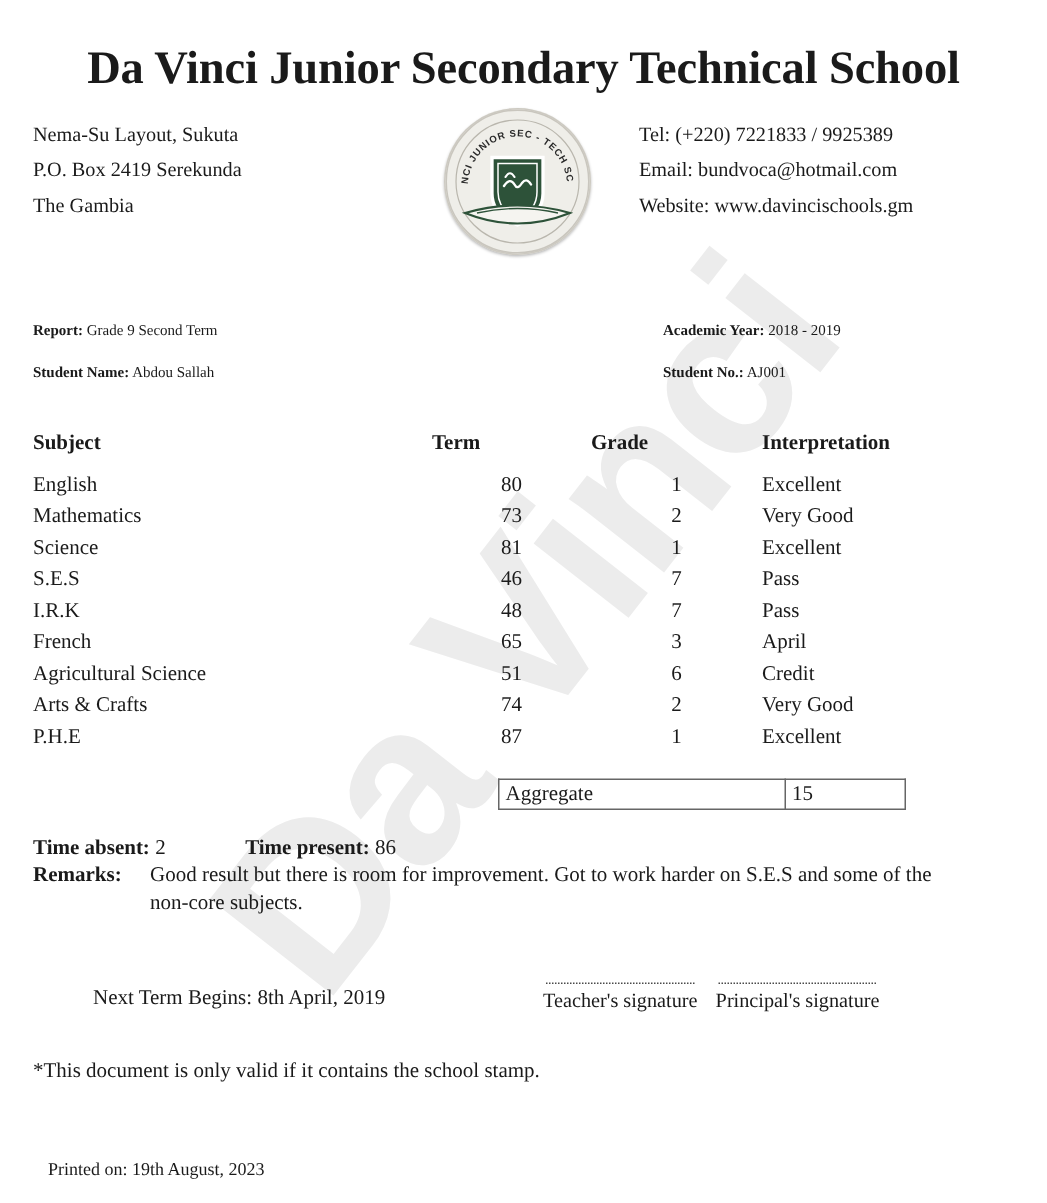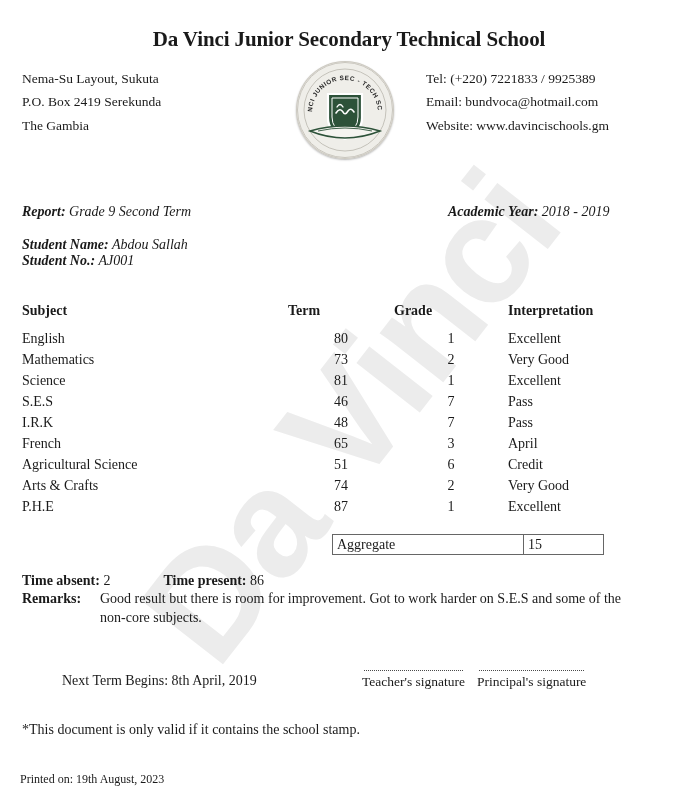--- a/index.html
+++ b/index.html
@@ -43,21 +43,21 @@
     position: relative;
     z-index: 2;
     padding: 0 22px;
     box-sizing: border-box;
     width: 698px;
   }
 
   
   .school-title {
     text-align: center;
-    font-size: 21px;
+    font-size: 31px;
     font-weight: bold;
     letter-spacing: -0.1px;
     margin: 0;
     padding-top: 27px;
     padding-bottom: 4px;
   }
 
   .header-row {
     display: flex;
     align-items: flex-start;
@@ -88,26 +88,24 @@
     height: 98px;
     border-radius: 50%;
     background: #efeee9;
     box-shadow: 0 0 0 1px #cdcac2 inset, 0 1px 2px rgba(0,0,0,.28);
     position: relative;
   }
 
   
   .meta-row {
     display: flex;
-    justify-content: space-between;
-    font-size: 14px;
-    font-style: italic;
+    font-size: 10px;
   }
   #meta-report  { margin-top: 45px; }
-  #meta-student { margin-top: 17px; flex-direction: column; }
+  #meta-student { margin-top: 17px; }
   .meta-left  { width: 420px; }
   .meta-right { width: 228px; }
   .lbl { font-weight: bold; }
 
   
   table.scores {
     width: 100%;
     border-collapse: collapse;
     margin-top: 34px;
     font-size: 14px;
@@ -191,21 +189,21 @@
   }
   .sig-caption { font-size: 13.5px; white-space: nowrap; }
 
   
   .valid-note {
     margin-top: 32px;
     font-size: 14px;
   }
   .printed-on {
     position: absolute;
-    left: 20px;
+    left: 32px;
     top: 772px;
     font-size: 12px;
     z-index: 2;
   }
 </style>
 </head>
 <body>
 
 <div id="watermark">
   <div class="wm-text">Da Vinci</div>

